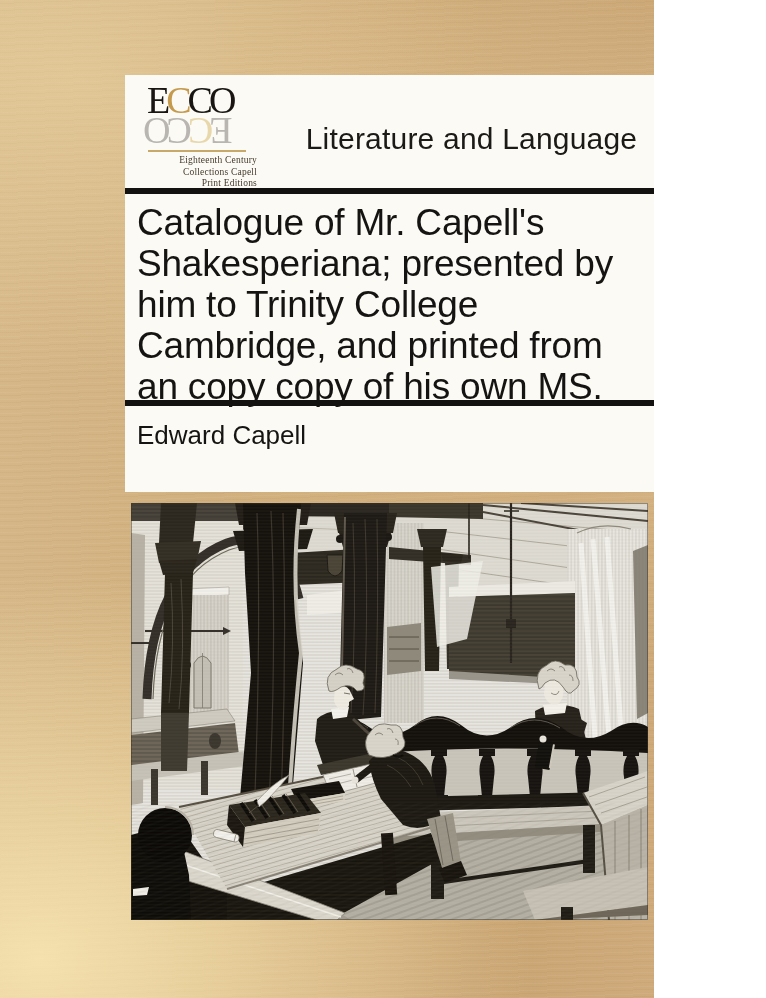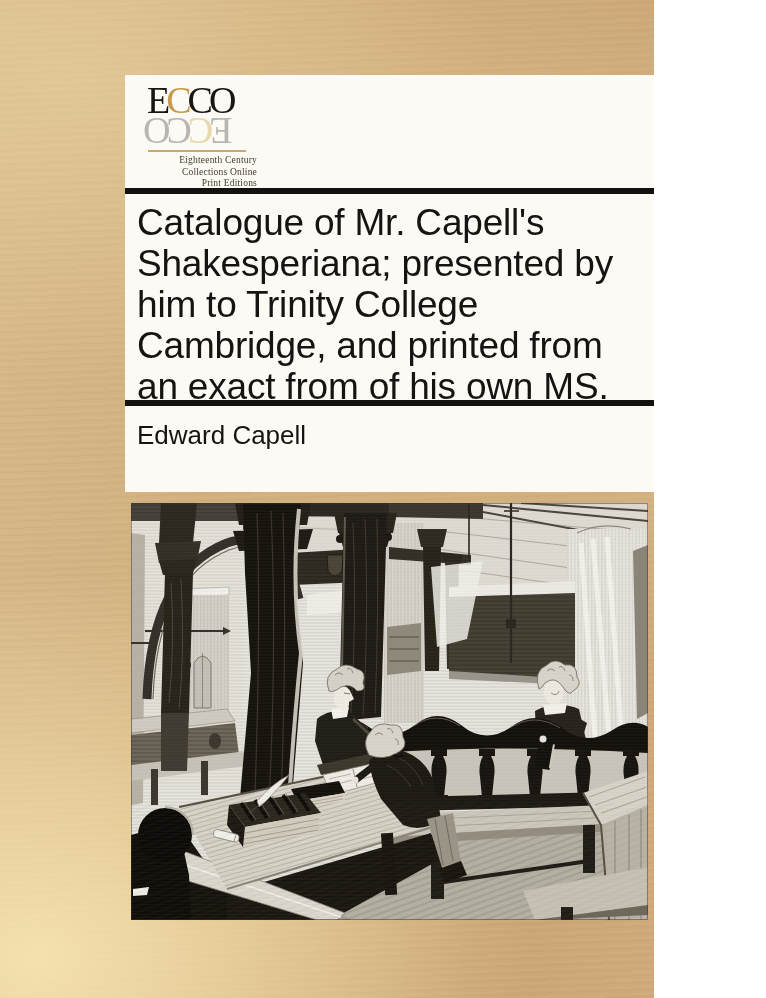--- a/index.html
+++ b/index.html
@@ -66,31 +66,32 @@
   <div class="panel">
 
     <div class="hdr">
       <div class="logo">
         <div class="logo-inner">
           <div class="logo-word lw-main"><span class="l0">E</span><span class="l1">C</span><span class="l2">C</span><span class="l3">O</span></div>
           <div class="logo-word lw-ref" aria-hidden="true"><span class="l0">E</span><span class="l1">C</span><span class="l2">C</span><span class="l3">O</span></div>
           <div class="logo-rule"></div>
           <div class="tagline">
             <div>Eighteenth Century</div>
-            <div>Collections Online</div>
+            <div>Collections Capell</div>
             <div>Print Editions</div>
           </div>
         </div>
       </div>
+      <div class="category">Literature and Language</div>
     </div>
 
     <div class="divider"></div>
 
     <div class="title-block">
-      <h1>Catalogue of Mr. Capell's Shakesperiana; presented by him to Trinity College Cambridge, and printed from an exact from of his own MS.</h1>
+      <h1>Catalogue of Mr. Capell's Shakesperiana; presented by him to Trinity College Cambridge, and printed from an copy copy of his own MS.</h1>
     </div>
 
     <div class="divider"></div>
 
     <div class="author-block">
       <div class="author">Edward Capell</div>
     </div>
   </div>
 
   <div class="engraving">

